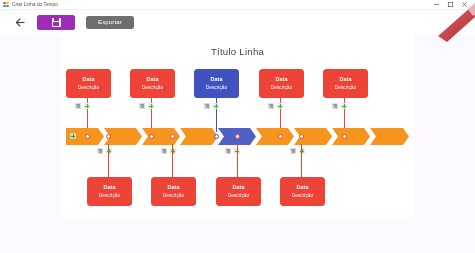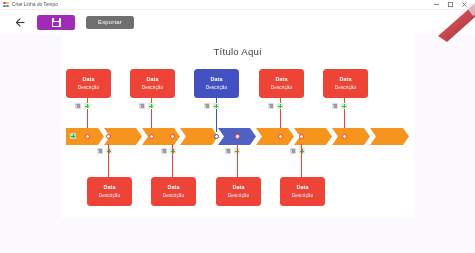--- a/index.html
+++ b/index.html
@@ -318,21 +318,21 @@
         <stop offset="100%" stop-color="#a8232c"></stop>
       </linearGradient>
     </defs>
     <polygon points="52,-2 58,6 20,40 11,34" fill="url(#rg)"></polygon>
     <polygon points="52,-2 58,6 46,14 40,6" fill="#e8d7da" opacity="0.75"></polygon>
   </svg>
 
   <div class="canvas-wrap">
     <div class="canvas">
 
-      <div class="chart-title">Título Aqui</div>
+      <div class="chart-title">Título Linha</div>
 
       <div class="timeline-area">
 
         <div class="card top" style="left:0px;background:#ee4337">
           <span class="c-date">Data</span>
           <span class="c-desc">Descrição</span>
         </div>
         <div class="card top" style="left:64px;background:#ee4337">
           <span class="c-date">Data</span>
           <span class="c-desc">Descrição</span>

